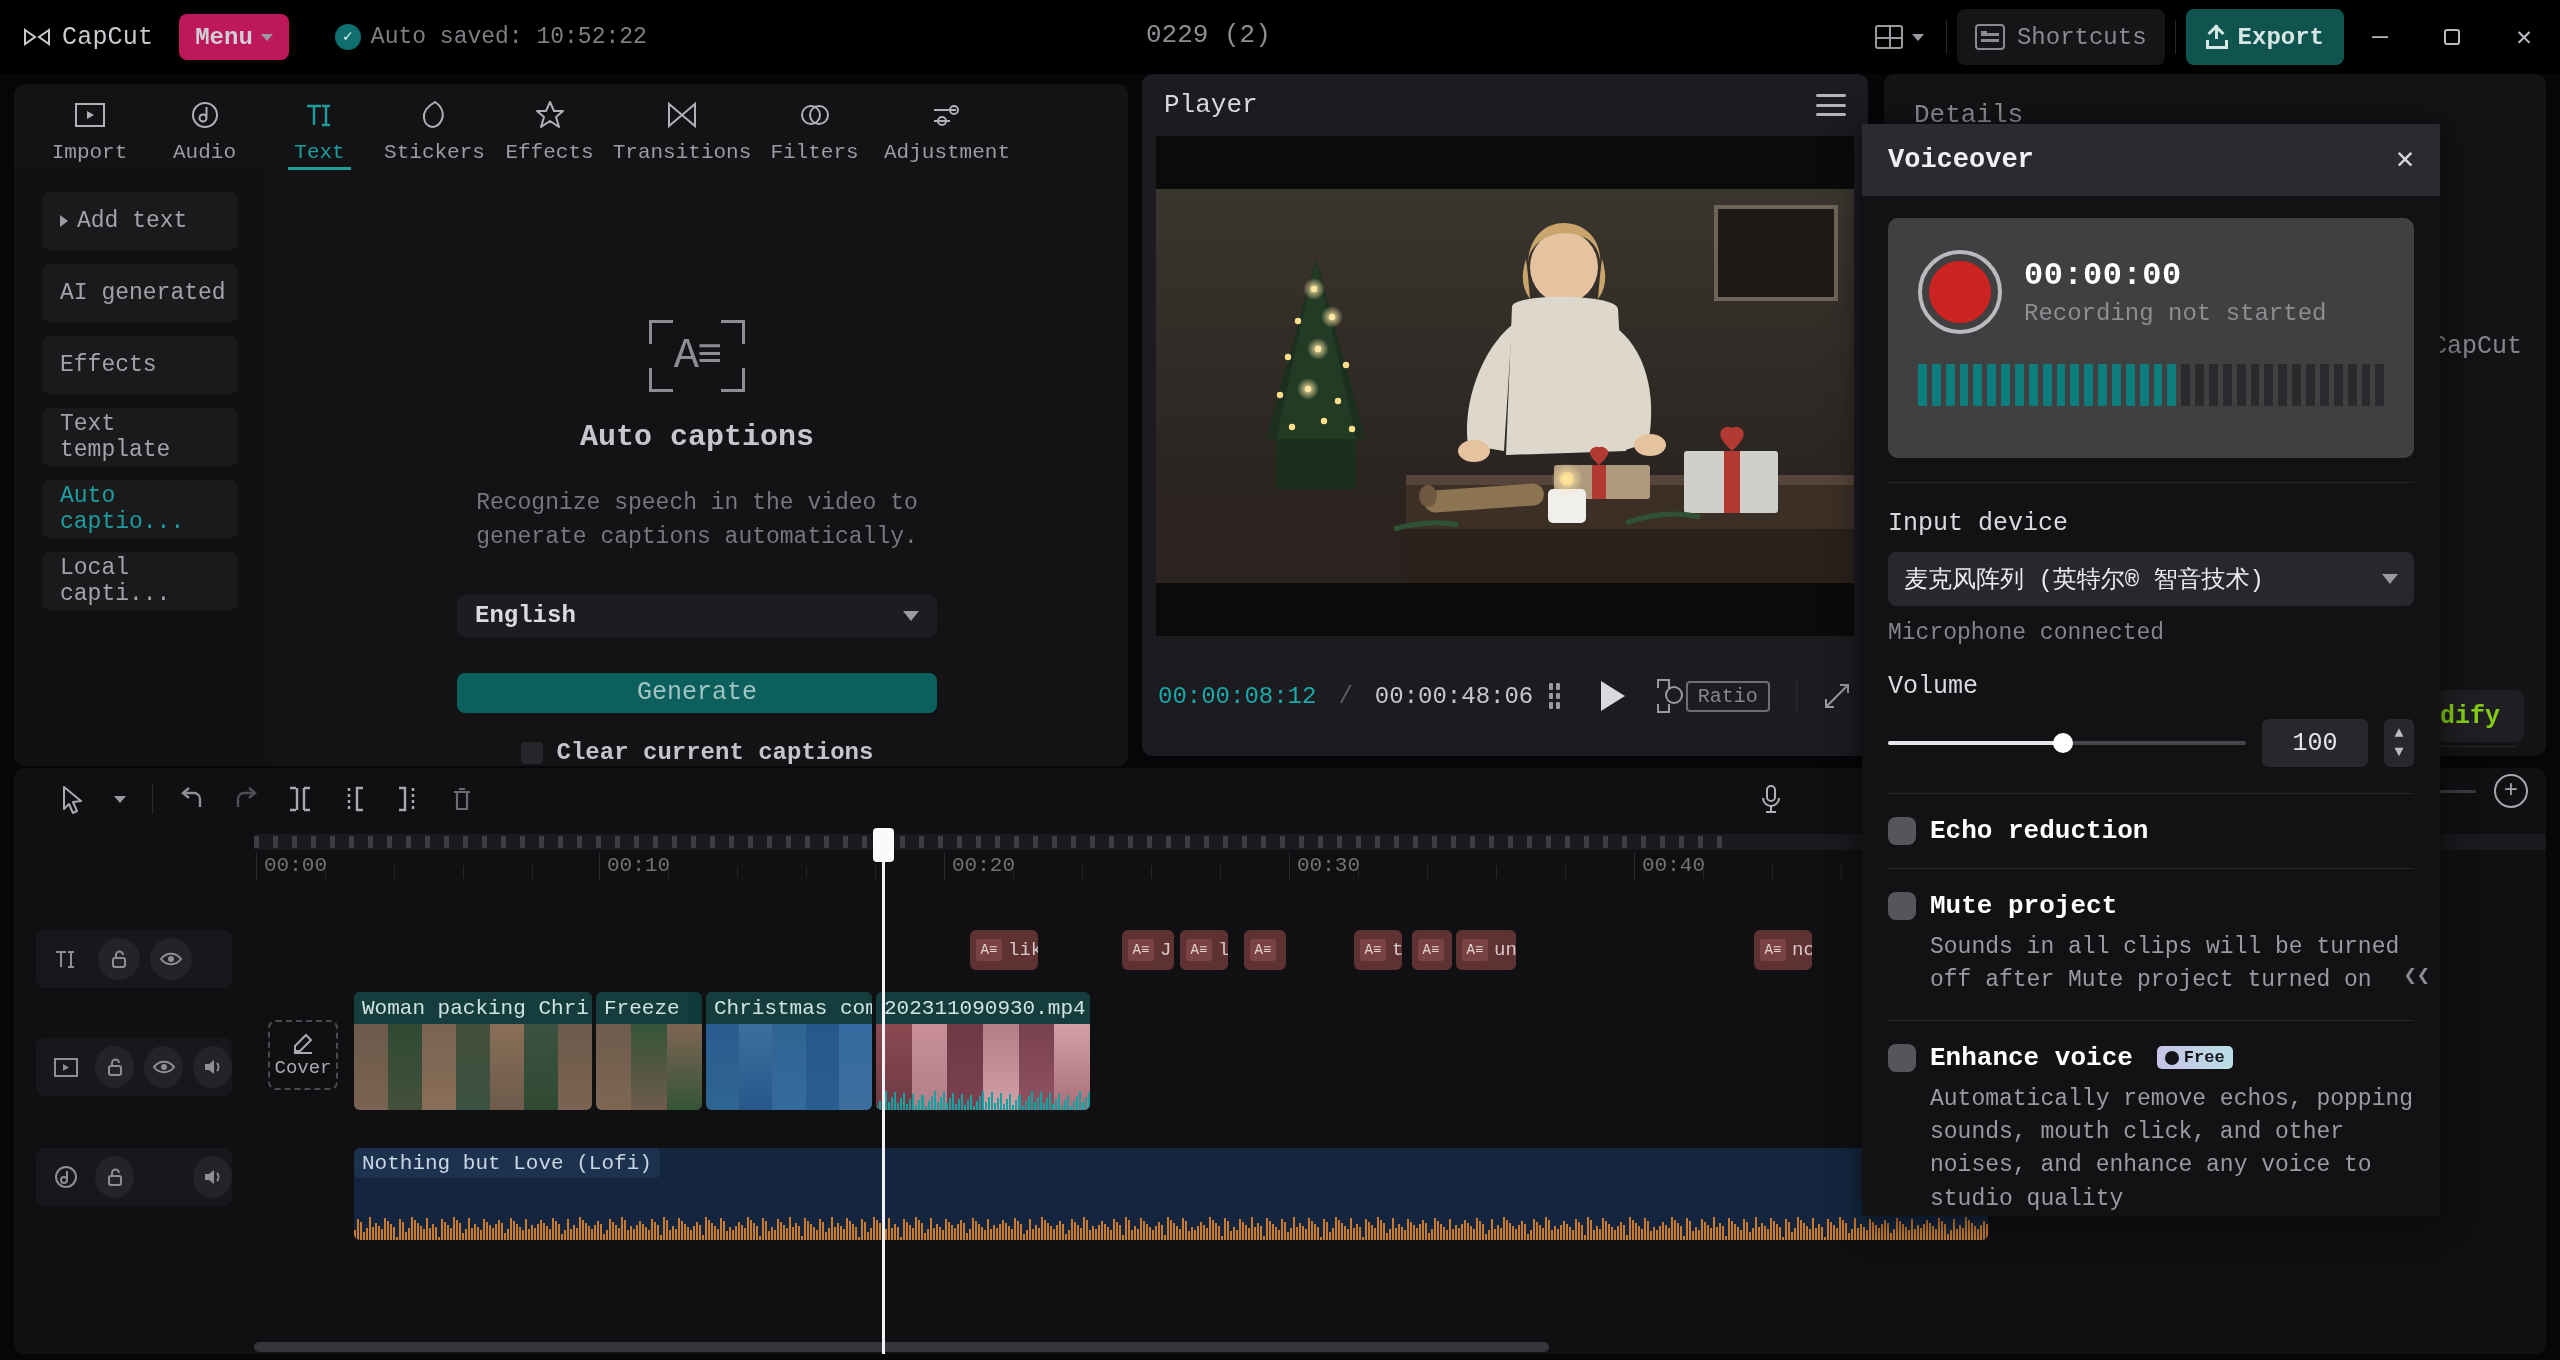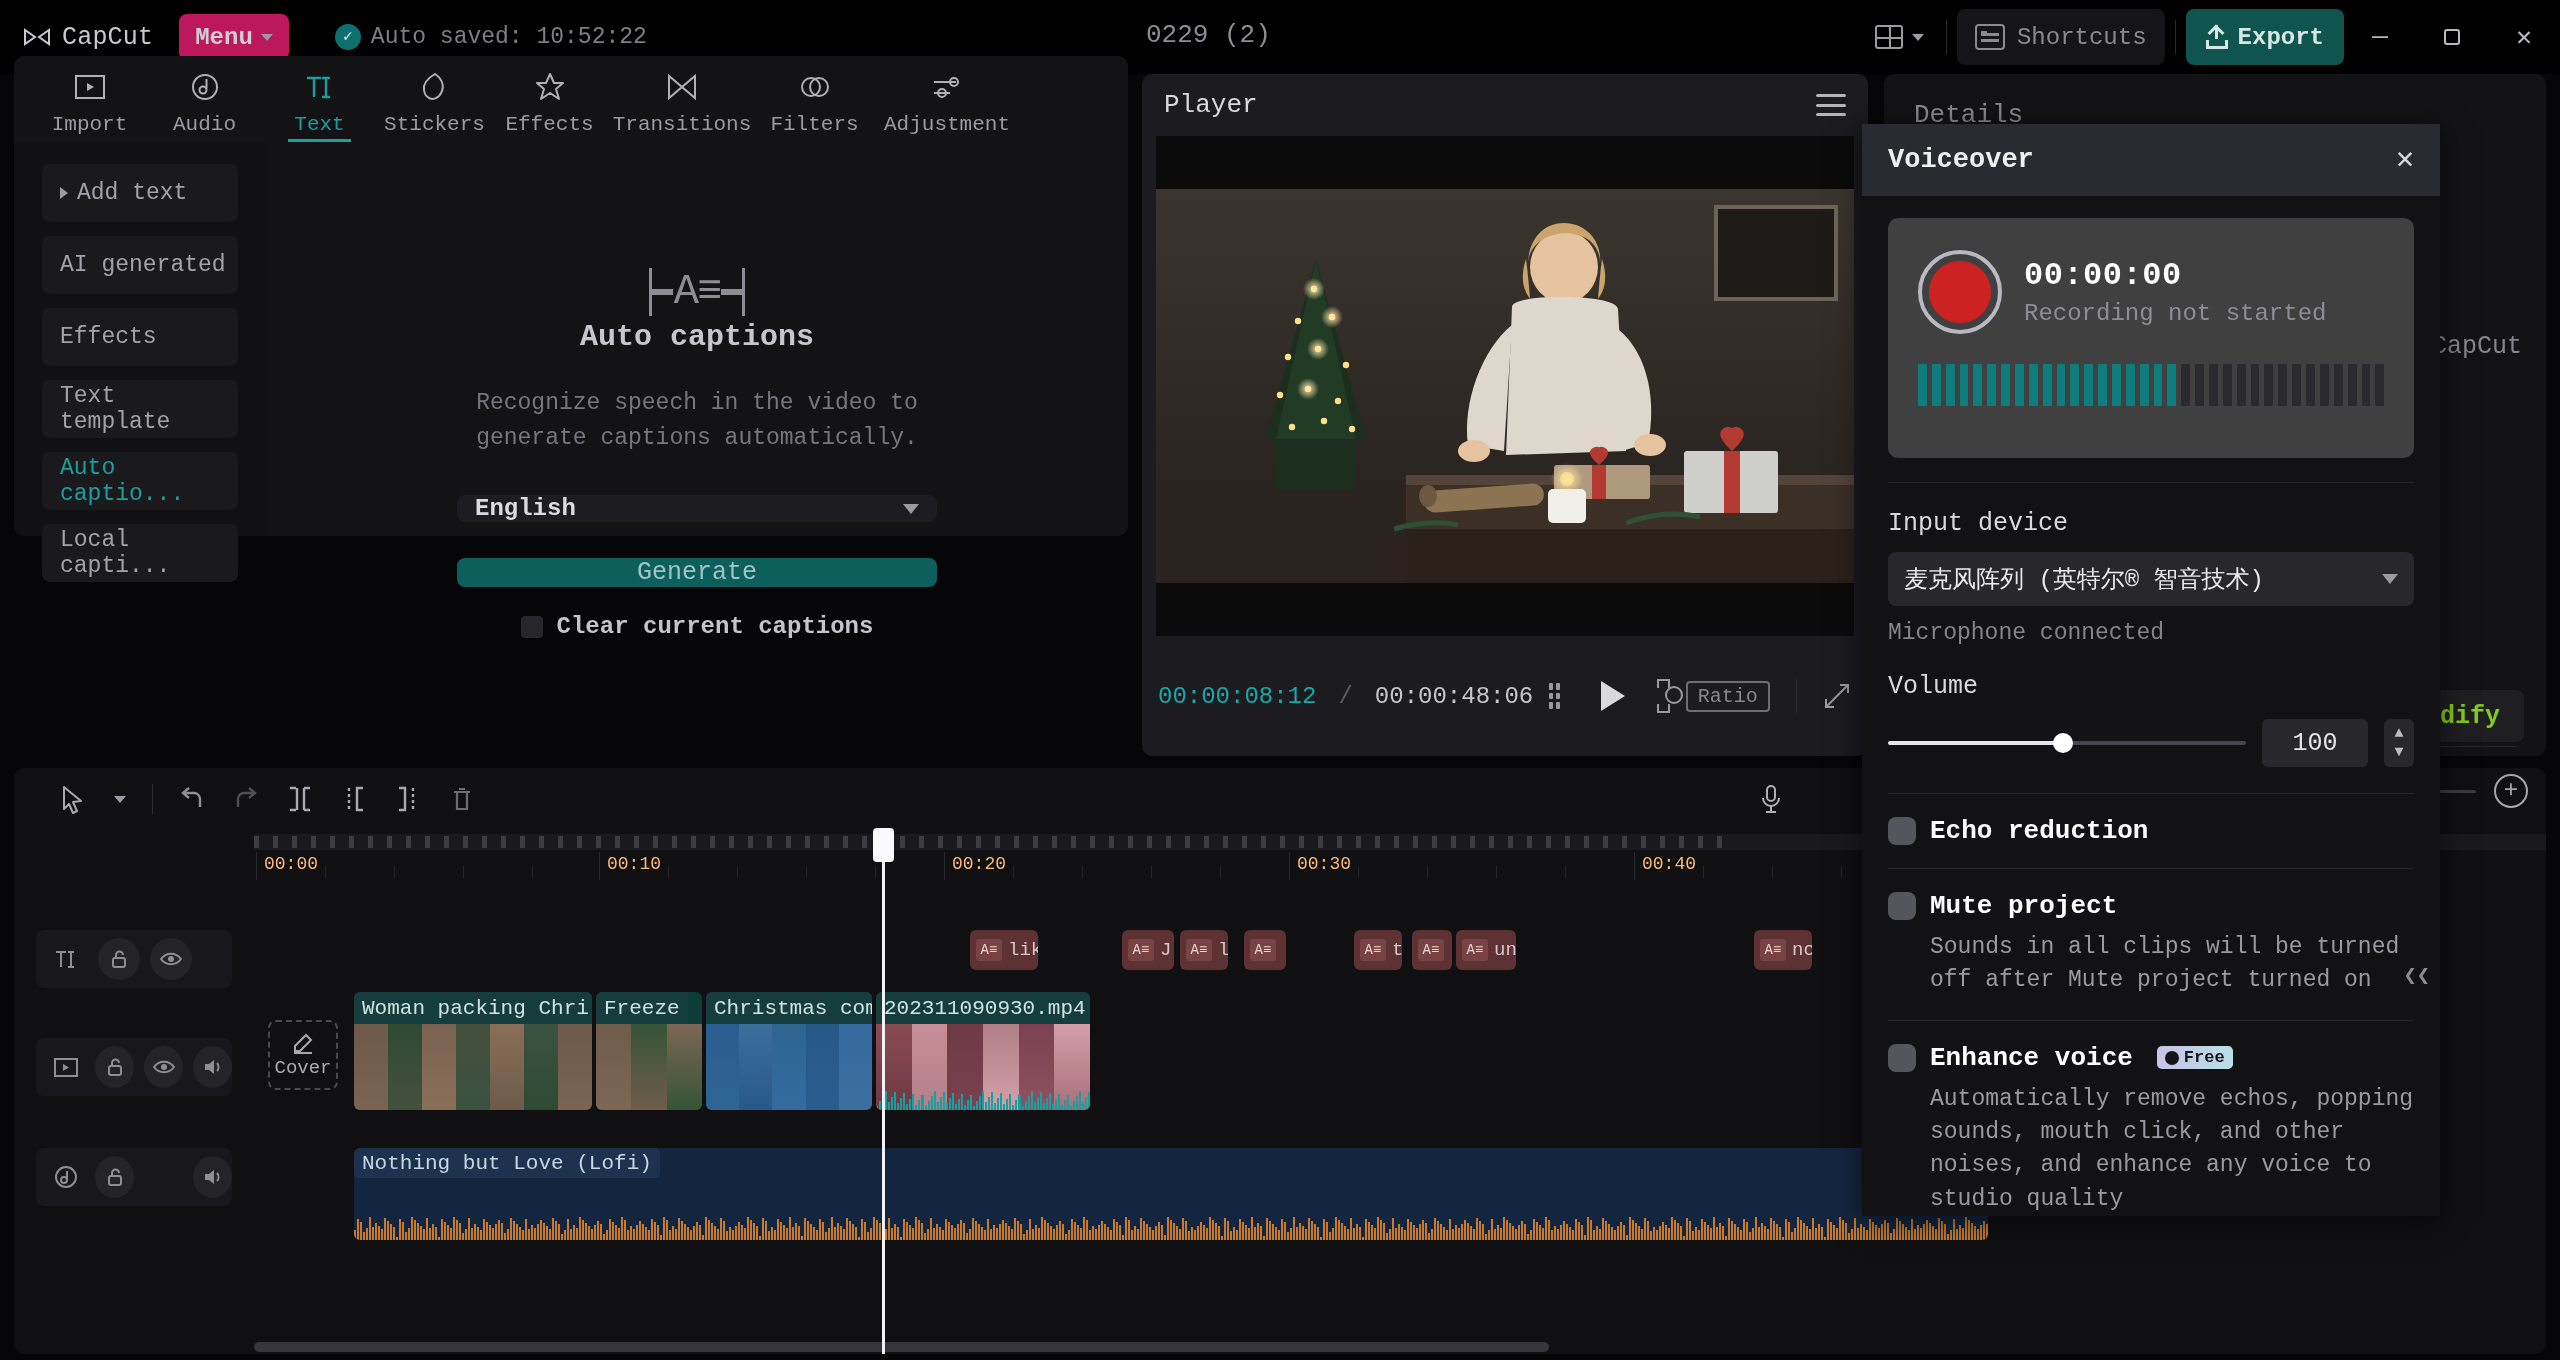--- a/index.html
+++ b/index.html
@@ -52,21 +52,21 @@
     border-radius:8px; background:#10544f; color:#d6e7e5; font-size:24px; font-weight:600;
   }
   .upload-ico { width:22px; height:24px; position:relative; }
   .upload-ico::before{content:"";position:absolute;left:9px;top:0;width:3px;height:14px;background:#d6e7e5;}
   .upload-ico::after{content:"";position:absolute;left:4px;top:2px;width:9px;height:9px;border-left:3px solid #d6e7e5;border-top:3px solid #d6e7e5;transform:rotate(45deg);}
   .upload-base{position:absolute;left:0;bottom:0;width:22px;height:9px;border:3px solid #d6e7e5;border-top:none;}
   .wctrl { width: 72px; height:74px; display:flex; align-items:center; justify-content:center; color:#b9b9bf; font-size:26px; }
 
   
   .panel-left {
-    position:absolute; left:14px; top:56px; width:1114px; height:480px;
+    position:absolute; left:14px; top:84px; width:1114px; height:682px;
     background:#131316; border-radius:10px;
   }
   .tooltabs { display:flex; align-items:flex-end; height:86px; padding-left:18px; gap:0; }
   .ttab { width:115px; height:86px; display:flex; flex-direction:column; align-items:center; justify-content:flex-end; padding-bottom:6px; position:relative; }
   .ttab .tt-ico { height:40px; display:flex; align-items:center; justify-content:center; color:#b0b0b6; }
   .ttab .tt-lbl { font-size:21px; color:#9b9ba1; margin-top:6px; }
   .ttab.active .tt-lbl { color:#1d9e9e; }
   .ttab.active .tt-ico { color:#1d9e9e; }
   .ttab.active::after { content:""; position:absolute; bottom:0; left:26px; right:26px; height:3px; background:#1d9e9e; }
   .ttab.wide { width: 150px; }
@@ -188,21 +188,21 @@
   .mic-tool { position:absolute; left:1730px; top:4px; }
   .zoom-tools { position:absolute; right:18px; top:6px; display:flex; align-items:center; gap:18px; }
   .zoom-line { width:110px; height:3px; background:#3a3a40; border-radius:2px; }
   .zoom-plus { width:34px; height:34px; border:2px solid #a6a6ac; border-radius:50%; display:flex; align-items:center; justify-content:center; color:#a6a6ac; font-size:24px; line-height:1; }
 
   .ruler { position:absolute; left:240px; right:0; top:62px; height:52px; }
   .ruler-strip { position:absolute; left:0; right:0; top:4px; height:16px; background:#1a1a1e; }
   .ruler-ticks { position:absolute; left:0; right:0; top:6px; height:12px; display:flex; gap:14px; }
   .ruler-ticks i { width:5px; height:12px; background:#3c3c42; display:block; }
   .ruler-labels { position:absolute; left:0; right:0; top:22px; height:30px; }
-  .rlabel { position:absolute; top:2px; font-size:18px; color:#fdba74; }
+  .rlabel { position:absolute; top:2px; font-size:21px; color:#737373; }
   .rgrid { position:absolute; top:0; width:1px; height:28px; background:#28282d; }
   .rminor { position:absolute; top:14px; width:1px; height:12px; background:#232328; }
 
   .tracks-head { position:absolute; left:0; top:116px; width:240px; bottom:0; }
   .thead-row { margin:0 0 0 22px; height:58px; width:196px; border-radius:8px; background:#18181c; display:flex; align-items:center; padding-left:10px; gap:10px; }
   .thico { width:42px; height:42px; border-radius:50%; display:flex; align-items:center; justify-content:center; color:#8e8e95; background:transparent; }
   .thico.rnd { background:#232328; }
 
   .tracks { position:absolute; left:240px; right:0; top:116px; bottom:0; overflow:hidden; }
   .cover-btn { position:absolute; left:14px; top:136px; width:70px; height:70px; border:2px dashed #4a4a50; border-radius:8px; display:flex; flex-direction:column; align-items:center; justify-content:center; color:#a9a9af; font-size:19px; gap:2px; }

